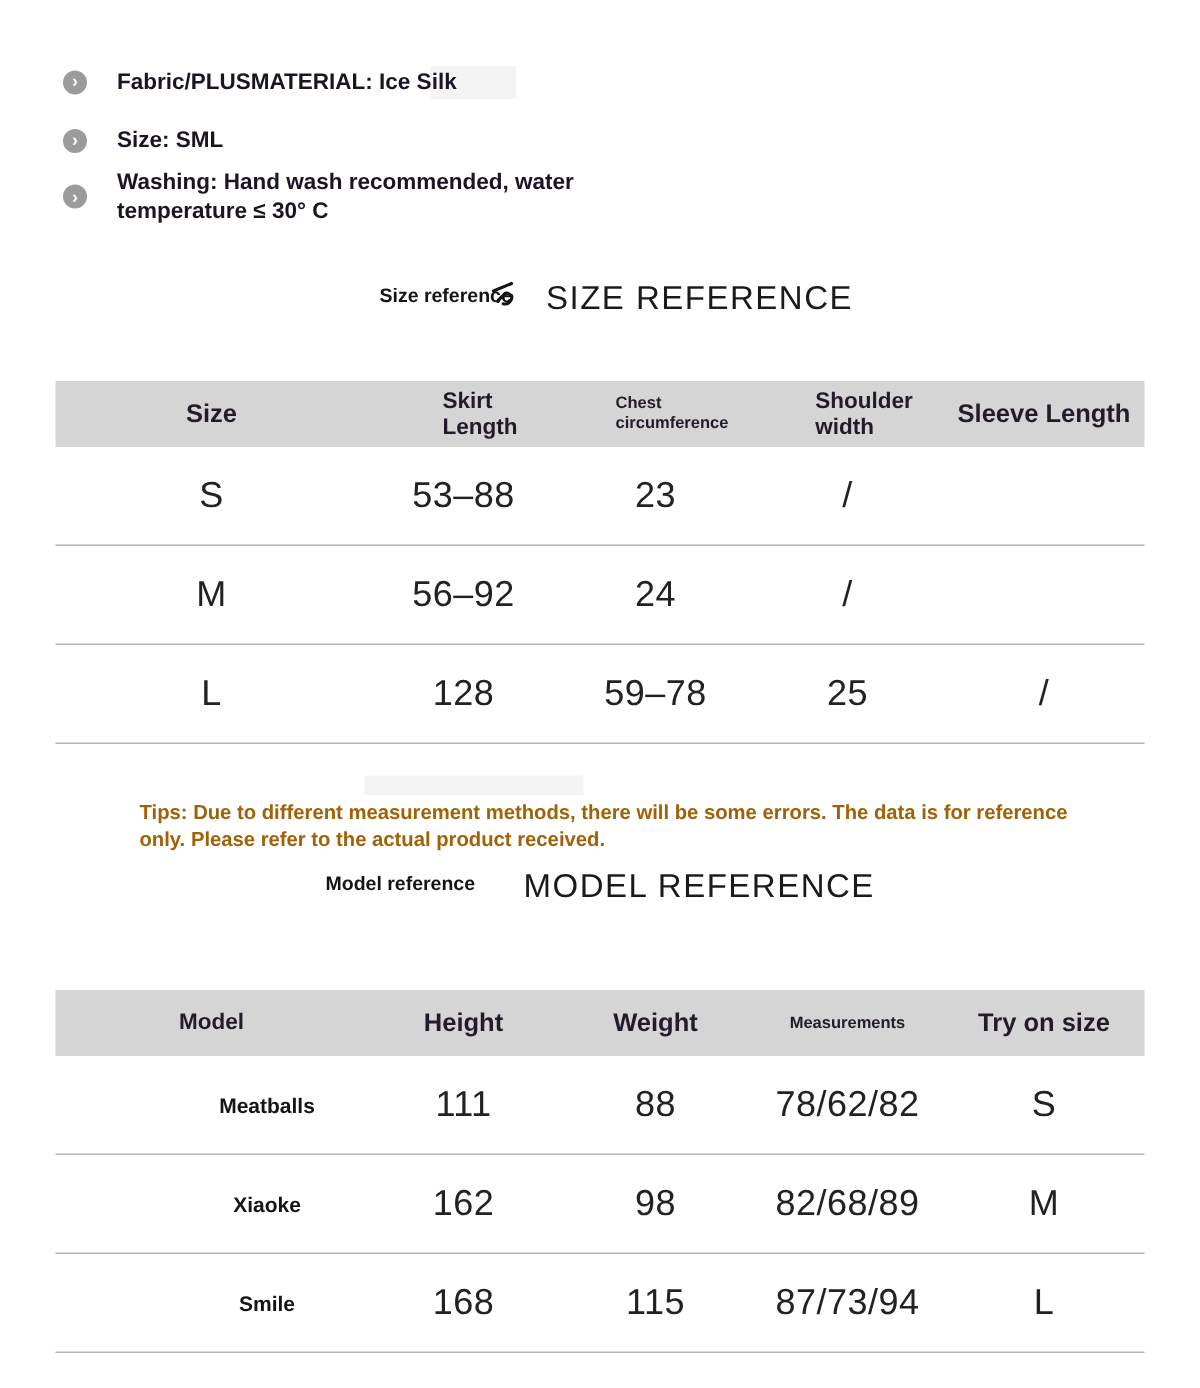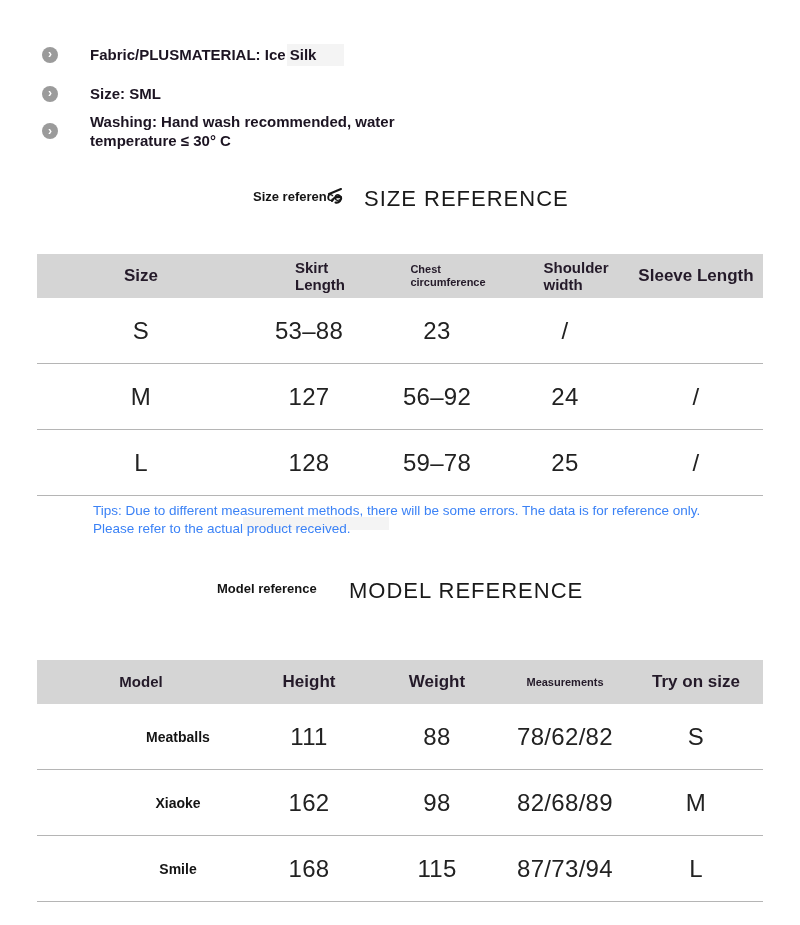--- a/index.html
+++ b/index.html
@@ -28,21 +28,21 @@
     width: 16px; height: 16px;
     border-radius: 50%;
     background: #9b9b9b;
     color: #ffffff;
     display: flex; align-items: center; justify-content: center;
     font-size: 12px; font-weight: bold;
     line-height: 1;
     padding-bottom: 1px;
   }
   .bullet-text {
-    margin-left: 32px;
+    margin-left: 20px;
     font-size: 15px;
     font-weight: bold;
     color: #1c1422;
     line-height: 19px;
   }
   .bullet-row.r3 .bullet-text { max-width: 322px; }
 
   
   .artifact-box {
     position: absolute;
@@ -116,25 +116,25 @@
     font-size: 14px;
     font-weight: bold;
     color: #141414;
     letter-spacing: 0;
   }
 
   
   .tips {
     position: absolute;
     left: 93px;
-    top: 502px;
+    top: 533px;
     width: 624px;
     font-size: 13.5px;
-    font-weight: normal;
-    color: #3b82f6;
+    font-weight: bold;
+    color: #a16207;
     line-height: 17.5px;
   }
 </style>
 </head>
 <body>
 
 <div class="page">
 
   <div class="artifact-box ab1"></div>
   <div class="artifact-box ab2"></div>
@@ -184,21 +184,20 @@
       <div class="th fs-lg">Sleeve Length</div>
     </div>
     <div class="trow">
       <div class="td">S</div>
       <div class="td">53–88</div>
       <div class="td">23</div>
       <div class="td">/</div>
     </div>
     <div class="trow">
       <div class="td">M</div>
-      <div class="td">127</div>
       <div class="td">56–92</div>
       <div class="td">24</div>
       <div class="td">/</div>
     </div>
     <div class="trow">
       <div class="td">L</div>
       <div class="td">128</div>
       <div class="td">59–78</div>
       <div class="td">25</div>
       <div class="td">/</div>

